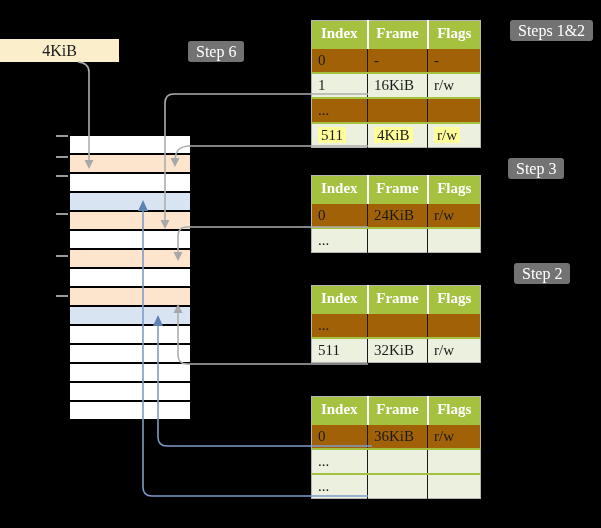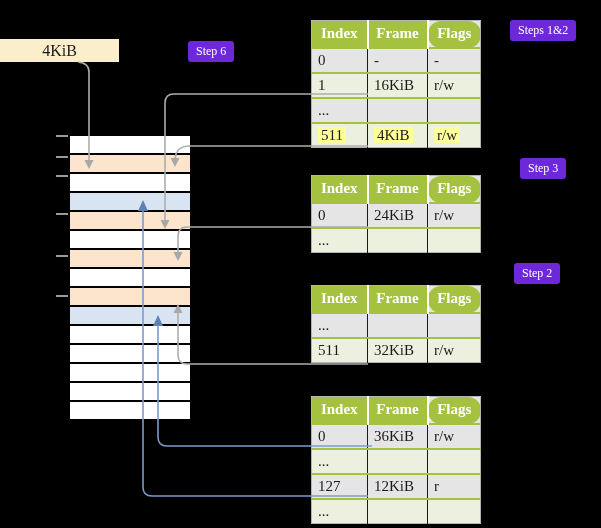--- a/index.html
+++ b/index.html
@@ -10,52 +10,52 @@
   .abs{position:absolute;}
 
   
   .page-size-box{
     left:0;top:39px;width:119px;height:23px;background:#faeecb;
     color:#1a1a1a;font-size:16px;display:flex;align-items:center;justify-content:center;
   }
 
   
   .step-label{
-    background:#6d28d9;color:#fff;font-size:12px;line-height:19px;
+    background:#737373;color:#fff;font-size:16px;line-height:19px;
     padding:1px 8px;border-radius:3px;white-space:nowrap;
   }
   .step-0{left:188px;top:41px;}
   .steps-12{left:510px;top:20px;}
-  .step-3{left:520px;top:158px;}
+  .step-3{left:508px;top:158px;}
   .step-4{left:514px;top:263px;}
 
   
   .mem-col{
     left:70px;top:136px;width:120px;height:283px;
     display:flex;flex-direction:column;
   }
   .mem-row{flex:1;border-bottom:2px solid #000;}
   .mem-row:last-child{border-bottom:none;}
   .mem-row.white{background:#ffffff;}
   .mem-row.peach{background:#fce4cd;}
   .mem-row.blue{background:#d9e4f2;}
 
   .tick{position:absolute;width:12px;height:2px;background:#9a9a9a;left:56px;}
 
   
   table.pt{
     position:absolute;left:311px;width:169px;border-collapse:collapse;table-layout:fixed;
-    background:#e5e5e5;border:1px solid #b5b5b5;font-size:15px;
+    background:#a16207;border:1px solid #b5b5b5;font-size:15px;
   }
   table.pt th{
     background:#a4c23f;color:#fff;font-weight:bold;text-align:center;
     height:27px;box-sizing:border-box;border-right:2px solid #fff;
     border-bottom:1px solid #e9efd4;font-size:15px;
   }
-  table.pt th:last-child{border-right:none;border-radius:13px;}
+  table.pt th:last-child{border-right:none;}
   table.pt td{
     height:25px;box-sizing:border-box;padding:0 0 0 6px;vertical-align:middle;
     border-top:2px solid #a4c23f;border-right:1px solid #1a1a1a;color:#1a1a1a;
   }
   table.pt td:last-child{border-right:none;}
   table.pt tr.shaded td{background:#ebf1de;}
   table.pt tr:first-child td{border-top:none;}
   .hl{background:#ffff99;padding:0 3px;}
   .pt-1{top:20px;} .pt-2{top:175px;} .pt-3{top:285px;} .pt-4{top:396px;}
 
@@ -198,25 +198,20 @@
   </tr>
   <tr>
     <td>0</td>
     <td>36KiB</td>
     <td>r/w</td>
   </tr>
   <tr class="shaded">
     <td>...</td>
     <td></td>
     <td></td>
-  </tr>
-  <tr>
-    <td>127</td>
-    <td>12KiB</td>
-    <td>r</td>
   </tr>
   <tr class="shaded">
     <td>...</td>
     <td></td>
     <td></td>
   </tr>
 </tbody>
   </table>
 
 <svg class="connectors" width="601" height="528" viewBox="0 0 601 528">

